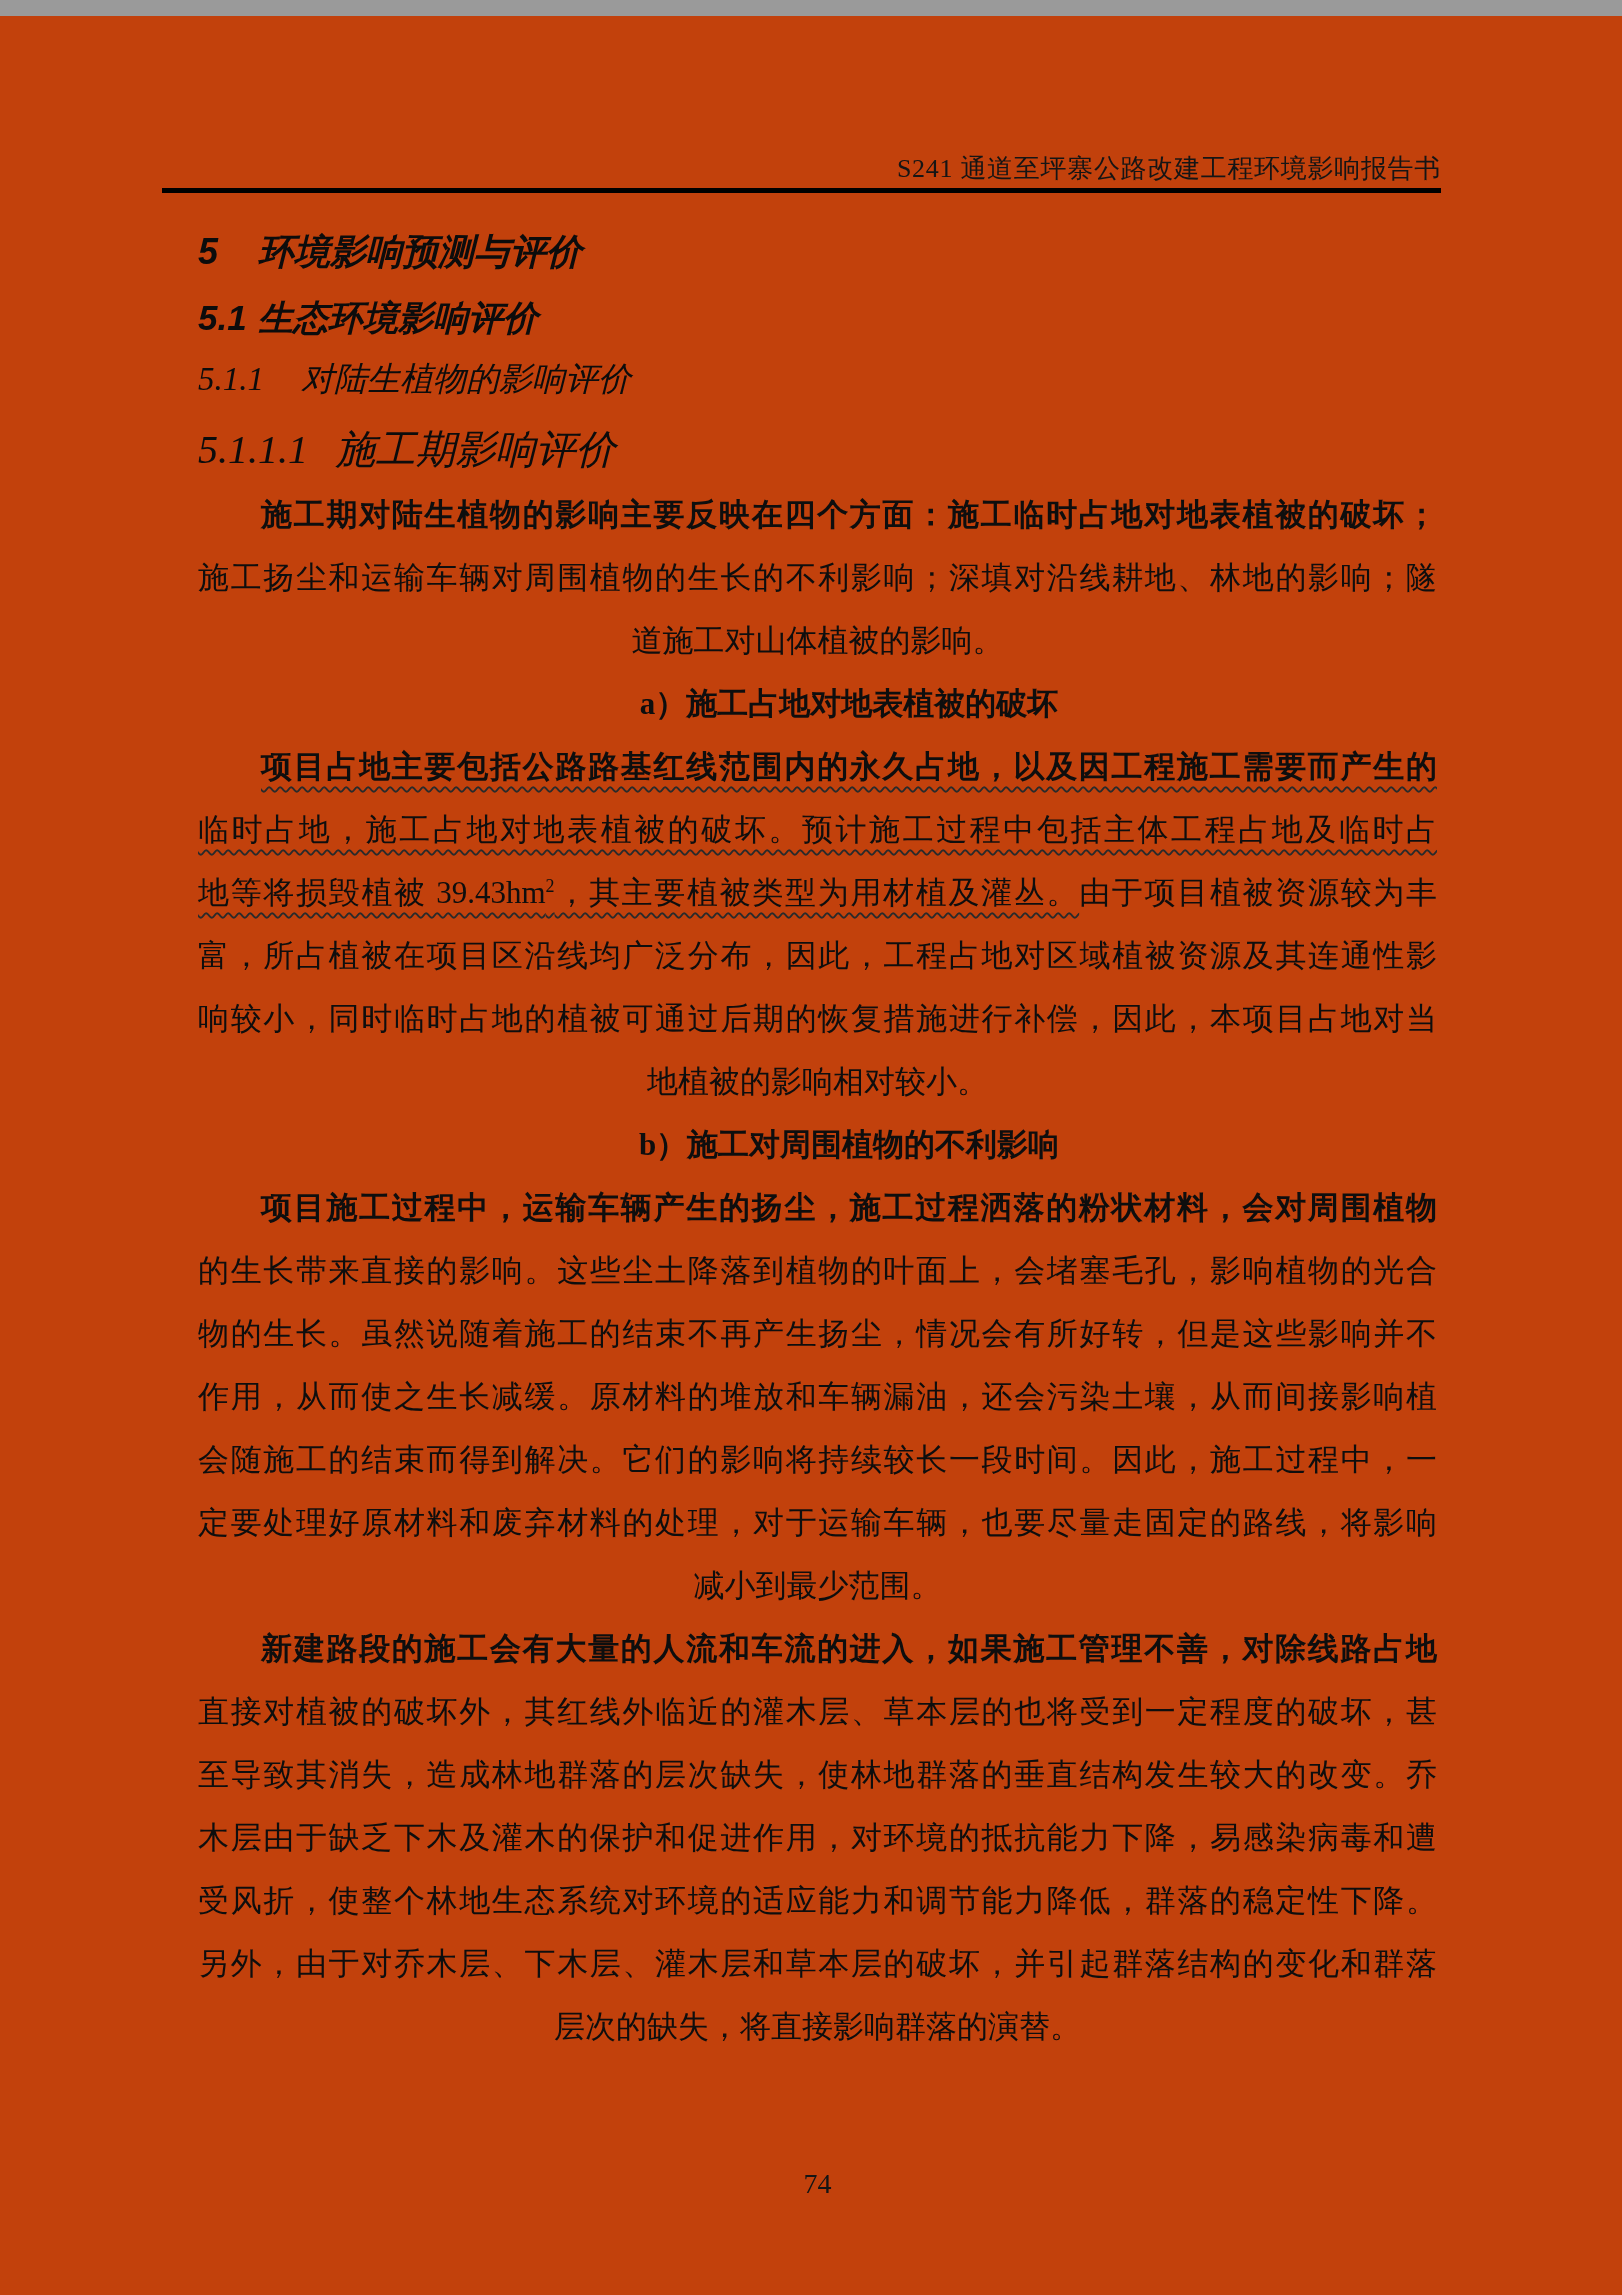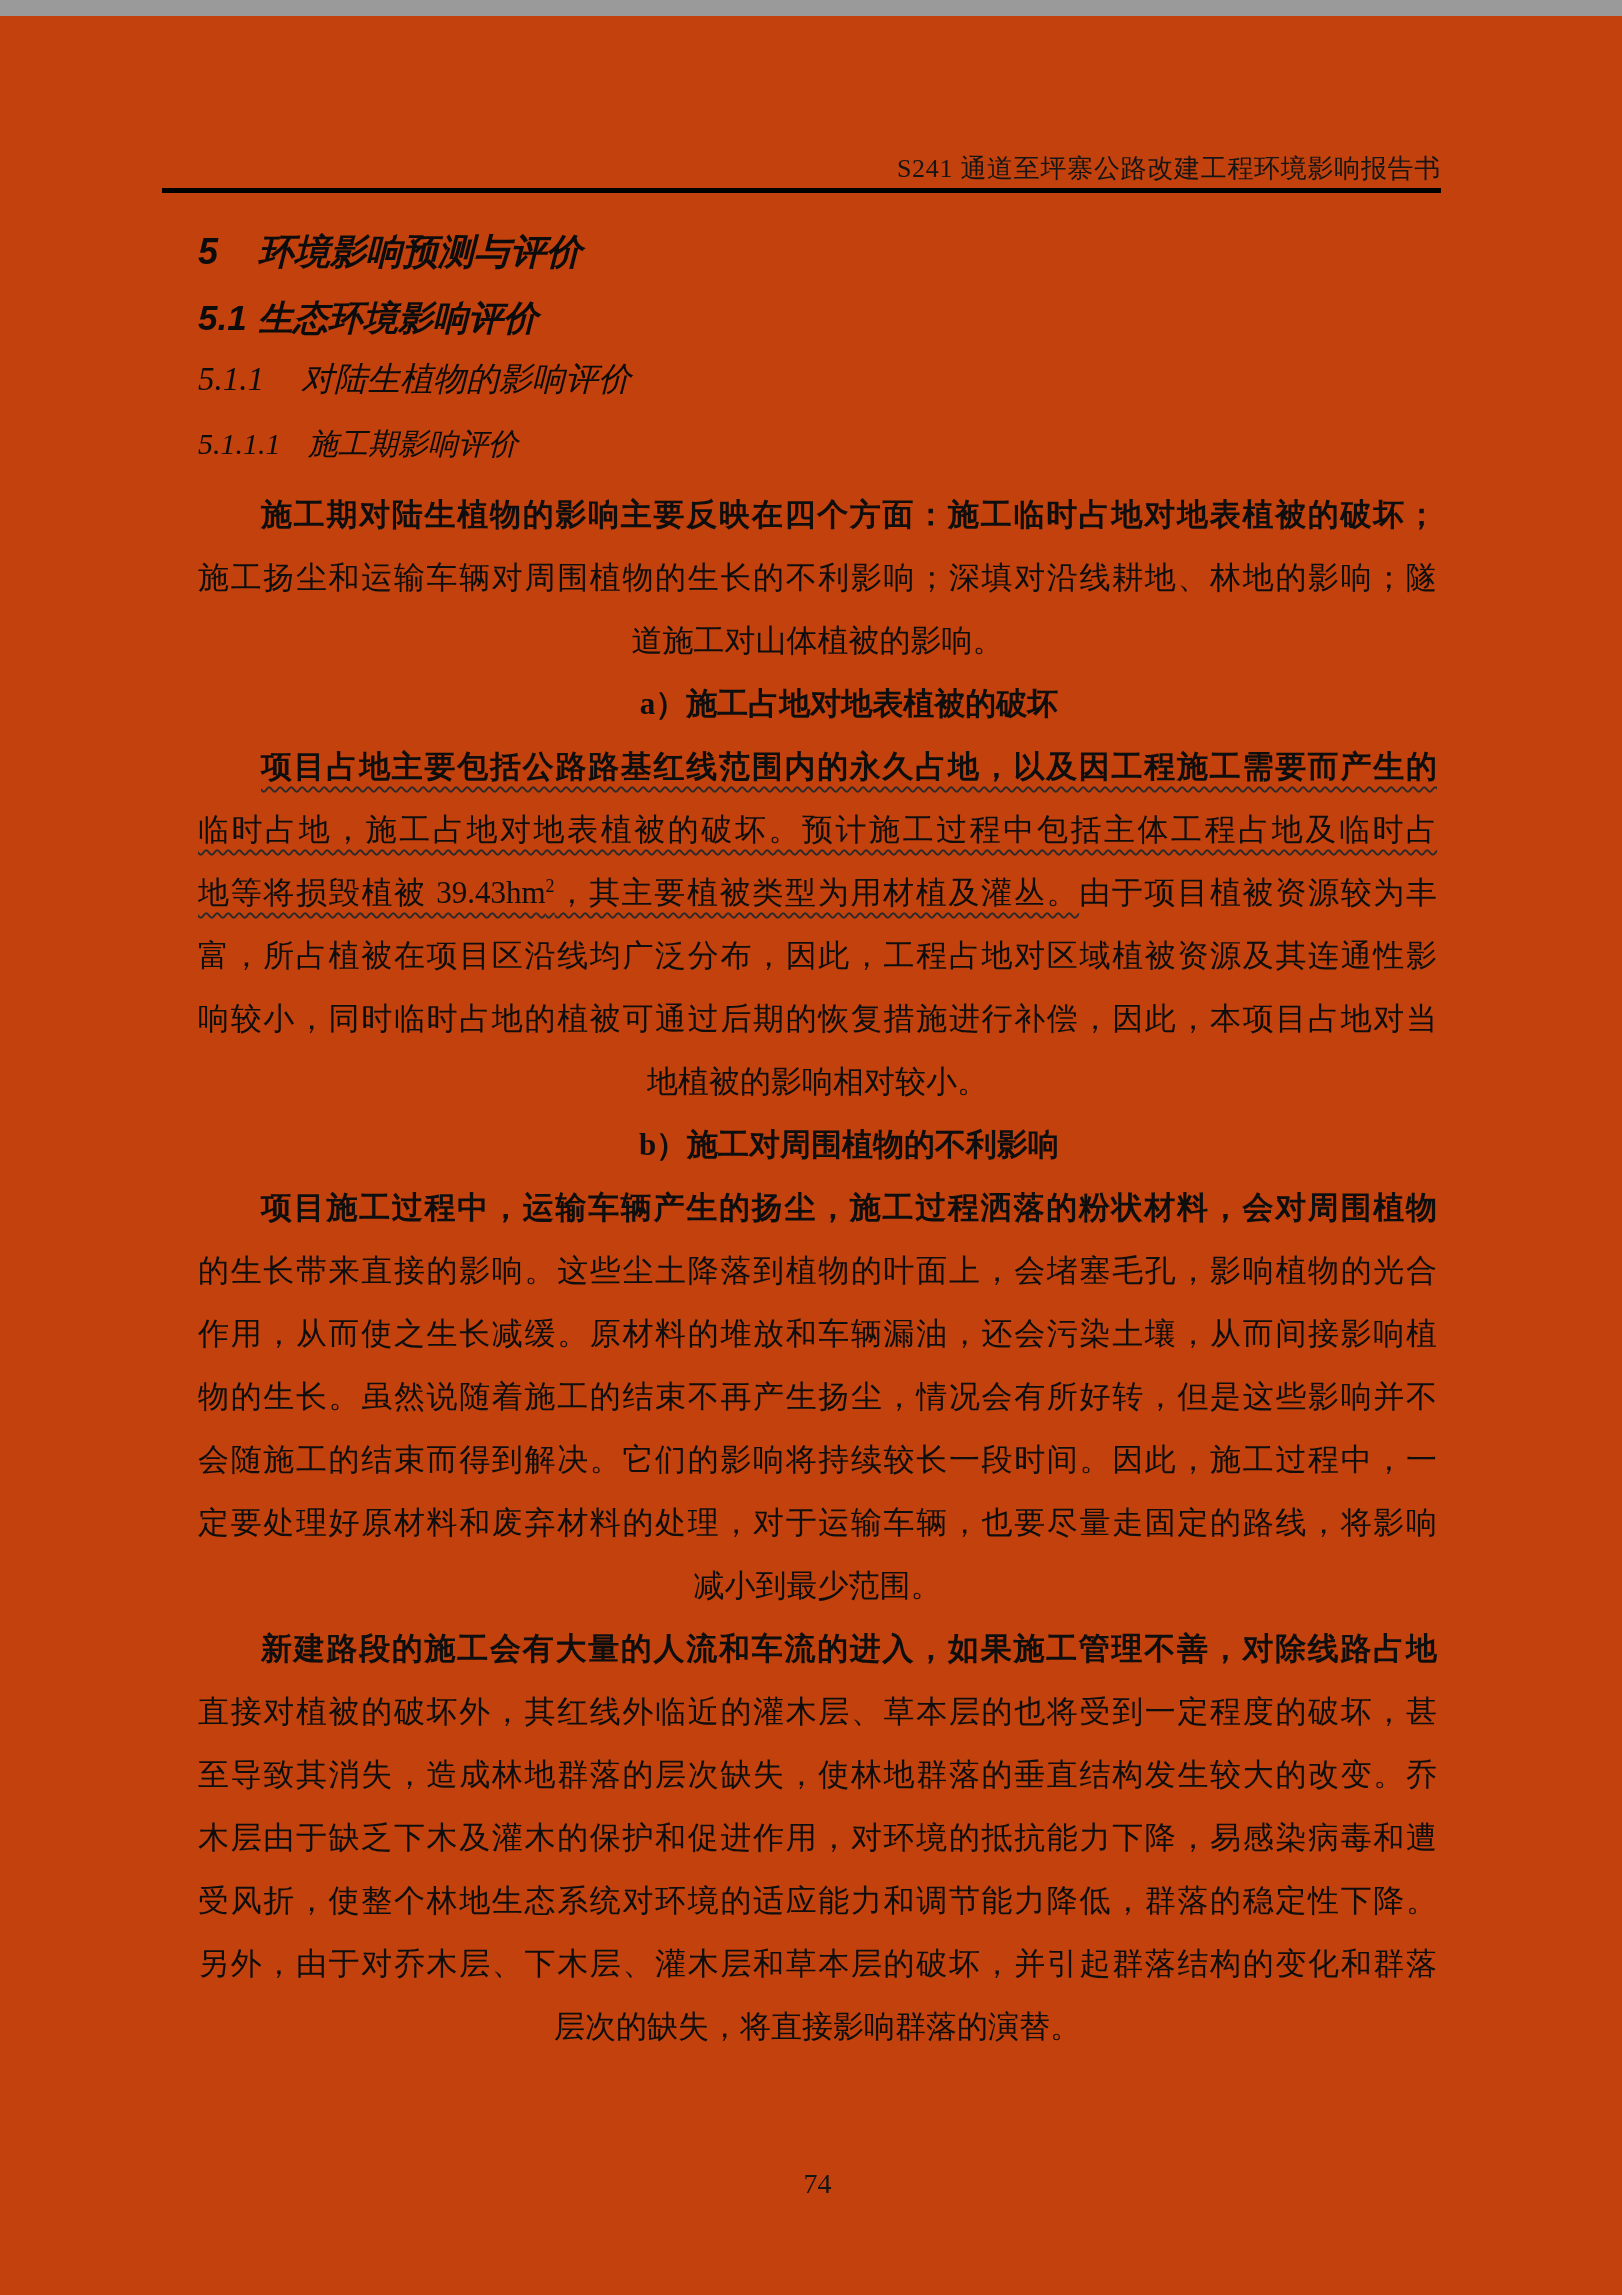--- a/index.html
+++ b/index.html
@@ -38,21 +38,21 @@
     position: absolute;
     left: 198px;
     line-height: 1.08;
     white-space: nowrap;
     color: #0c0c0c;
     font-style: italic;
   }
   .h1 { top: 217px; font-size: 36px; font-weight: 700; font-family: "Liberation Sans", "DejaVu Sans", sans-serif; }
   .h2 { top: 283px; font-size: 35px; font-weight: 700; font-family: "Liberation Sans", "DejaVu Sans", sans-serif; }
   .h3 { top: 346px; font-size: 33px; font-weight: 400; }
-  .h4 { top: 412px; font-size: 30px; font-weight: 400; }
+  .h4 { top: 412px; font-size: 40px; font-weight: 400; }
   .h1 .hnum, .h2 .hnum { display: inline-block; min-width: 60px; }
   .h3 .hnum { margin-right: 37px; }
   .h4 .hnum { margin-right: 27.5px; }
   
   .content {
     position: absolute;
     left: 198px;
     top: 467px;
     width: 1239px;
     font-size: 31px;
@@ -120,22 +120,22 @@
       <div class="line ind"><span>a）施工占地对地表植被的破坏</span></div>
       <div class="line j ind"><span class="wavy">项目占地主要包括公路路基红线范围内的永久占地，以及因工程施工需要而产生的</span></div>
       <div class="line j"><span class="wavy">临时占地，施工占地对地表植被的破坏。预计施工过程中包括主体工程占地及临时占</span></div>
       <div class="line j"><span class="wavy">地等将损毁植被 39.43hm</span><span class="wavy"><sup>2</sup></span><span class="wavy">，其主要植被类型为用材植及灌丛。</span><span>由于项目植被资源较为丰</span></div>
       <div class="line j"><span>富，所占植被在项目区沿线均广泛分布，因此，工程占地对区域植被资源及其连通性影</span></div>
       <div class="line j"><span>响较小，同时临时占地的植被可通过后期的恢复措施进行补偿，因此，本项目占地对当</span></div>
       <div class="line"><span>地植被的影响相对较小。</span></div>
       <div class="line ind"><span>b）施工对周围植物的不利影响</span></div>
       <div class="line j ind"><span>项目施工过程中，运输车辆产生的扬尘，施工过程洒落的粉状材料，会对周围植物</span></div>
       <div class="line j"><span>的生长带来直接的影响。这些尘土降落到植物的叶面上，会堵塞毛孔，影响植物的光合</span></div>
+      <div class="line j"><span>物的生长。虽然说随着施工的结束不再产生扬尘，情况会有所好转，但是这些影响并不</span></div>
       <div class="line j"><span>作用，从而使之生长减缓。原材料的堆放和车辆漏油，还会污染土壤，从而间接影响植</span></div>
-      <div class="line j"><span>物的生长。虽然说随着施工的结束不再产生扬尘，情况会有所好转，但是这些影响并不</span></div>
       <div class="line j"><span>会随施工的结束而得到解决。它们的影响将持续较长一段时间。因此，施工过程中，一</span></div>
       <div class="line j"><span>定要处理好原材料和废弃材料的处理，对于运输车辆，也要尽量走固定的路线，将影响</span></div>
       <div class="line"><span>减小到最少范围。</span></div>
       <div class="line j ind"><span>新建路段的施工会有大量的人流和车流的进入，如果施工管理不善，对除线路占地</span></div>
       <div class="line j"><span>直接对植被的破坏外，其红线外临近的灌木层、草本层的也将受到一定程度的破坏，甚</span></div>
       <div class="line j"><span>至导致其消失，造成林地群落的层次缺失，使林地群落的垂直结构发生较大的改变。乔</span></div>
       <div class="line j"><span>木层由于缺乏下木及灌木的保护和促进作用，对环境的抵抗能力下降，易感染病毒和遭</span></div>
       <div class="line j"><span>受风折，使整个林地生态系统对环境的适应能力和调节能力降低，群落的稳定性下降。</span></div>
       <div class="line j"><span>另外，由于对乔木层、下木层、灌木层和草本层的破坏，并引起群落结构的变化和群落</span></div>
       <div class="line"><span>层次的缺失，将直接影响群落的演替。</span></div>

